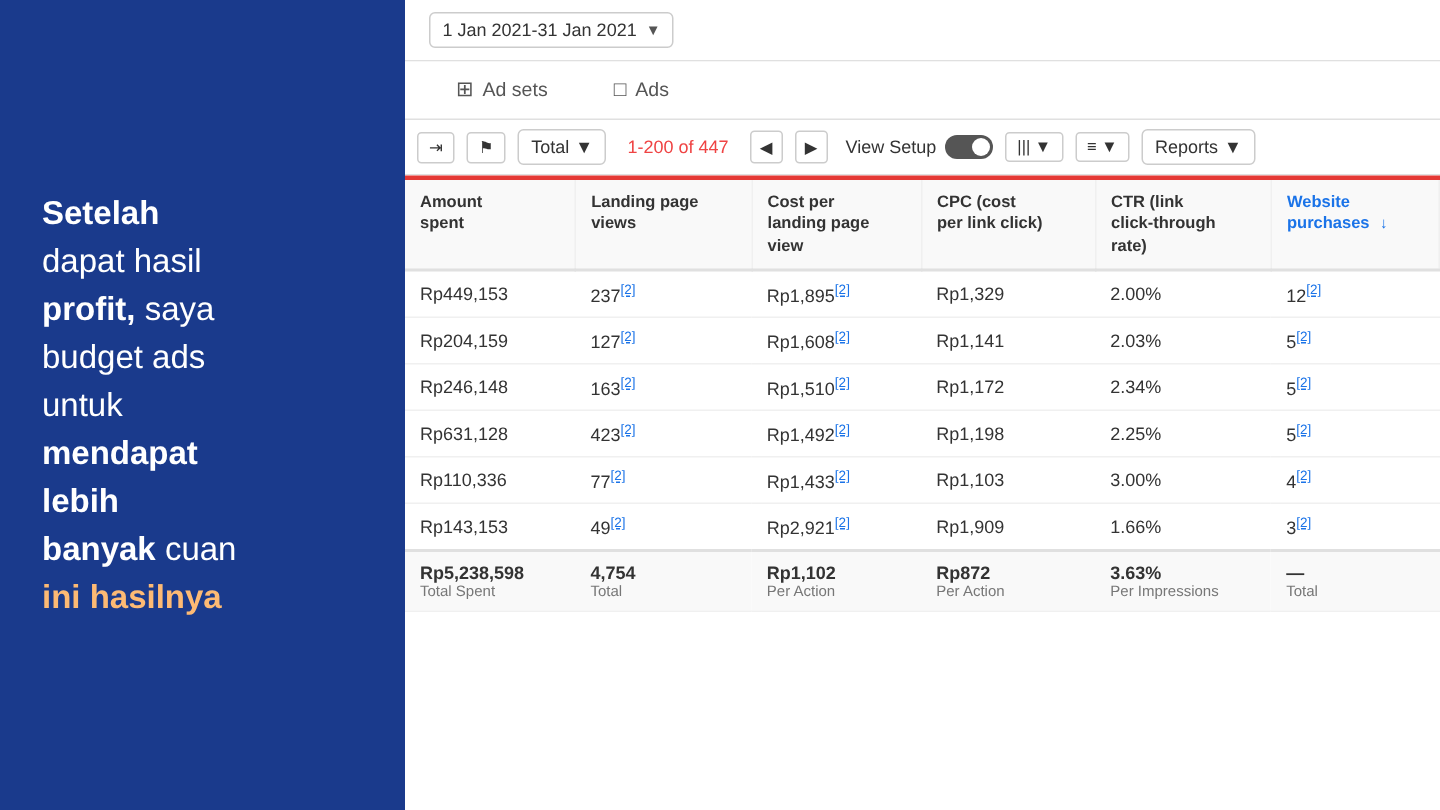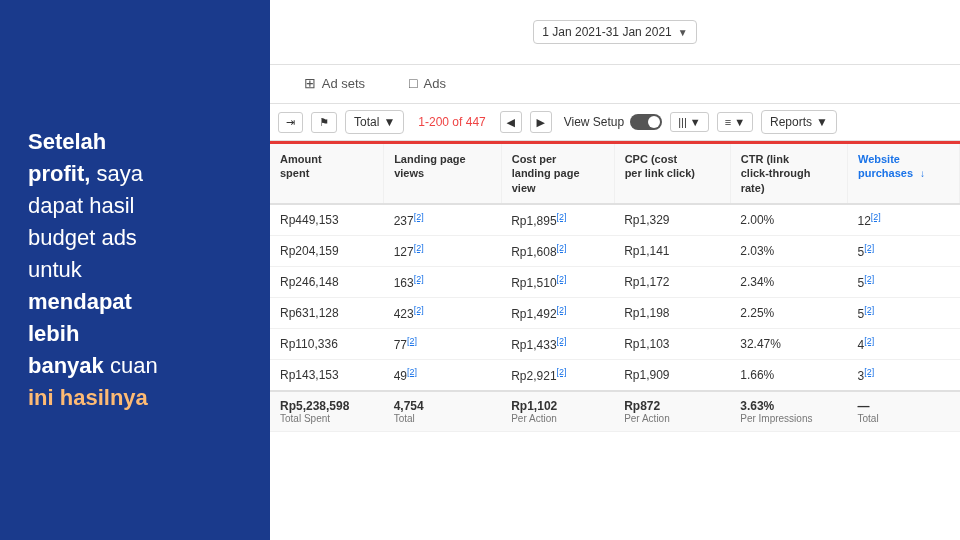--- a/index.html
+++ b/index.html
@@ -34,23 +34,23 @@
       flex: 1;
       background: #f5f5f5;
       display: flex;
       flex-direction: column;
       overflow: hidden;
     }
 
     
     .top-bar {
       background: white;
-      padding: 20px 16px;
-      display: flex;
-      justify-content: center;
+      padding: 8px 16px;
+      display: flex;
+      justify-content: flex-start;
       align-items: center;
       border-bottom: 1px solid #e0e0e0;
     }
     .date-selector {
       display: flex;
       align-items: center;
       gap: 6px;
       font-size: 12px;
       color: #333;
       border: 1px solid #ccc;
@@ -223,22 +223,22 @@
       text-decoration: underline;
       cursor: pointer;
     }
   </style>
 </head>
 <body>
 
 <div class="left-panel">
   <div class="text-block">
     <div><span class="bold">Setelah</span></div>
+    <div>dapat hasil</div>
     <div><span class="bold">profit,</span> saya</div>
-    <div>dapat hasil</div>
     <div>budget ads</div>
     <div>untuk</div>
     <div><span class="bold">mendapat</span></div>
     <div><span class="bold">lebih</span></div>
     <div><span class="bold">banyak</span> cuan</div>
     <div><span class="yellow">ini hasilnya</span></div>
   </div>
 </div>
 
 <div class="right-panel">
@@ -339,21 +339,21 @@
     <td>Rp1,492<sup class="superscript">[2]</sup></td>
     <td>Rp1,198</td>
     <td>2.25%</td>
     <td>5<sup class="superscript">[2]</sup></td>
   </tr>
           <tr>
     <td>Rp110,336</td>
     <td>77<sup class="superscript">[2]</sup></td>
     <td>Rp1,433<sup class="superscript">[2]</sup></td>
     <td>Rp1,103</td>
-    <td>32.47%</td>
+    <td>3.00%</td>
     <td>4<sup class="superscript">[2]</sup></td>
   </tr>
           <tr>
     <td>Rp143,153</td>
     <td>49<sup class="superscript">[2]</sup></td>
     <td>Rp2,921<sup class="superscript">[2]</sup></td>
     <td>Rp1,909</td>
     <td>1.66%</td>
     <td>3<sup class="superscript">[2]</sup></td>
   </tr>

